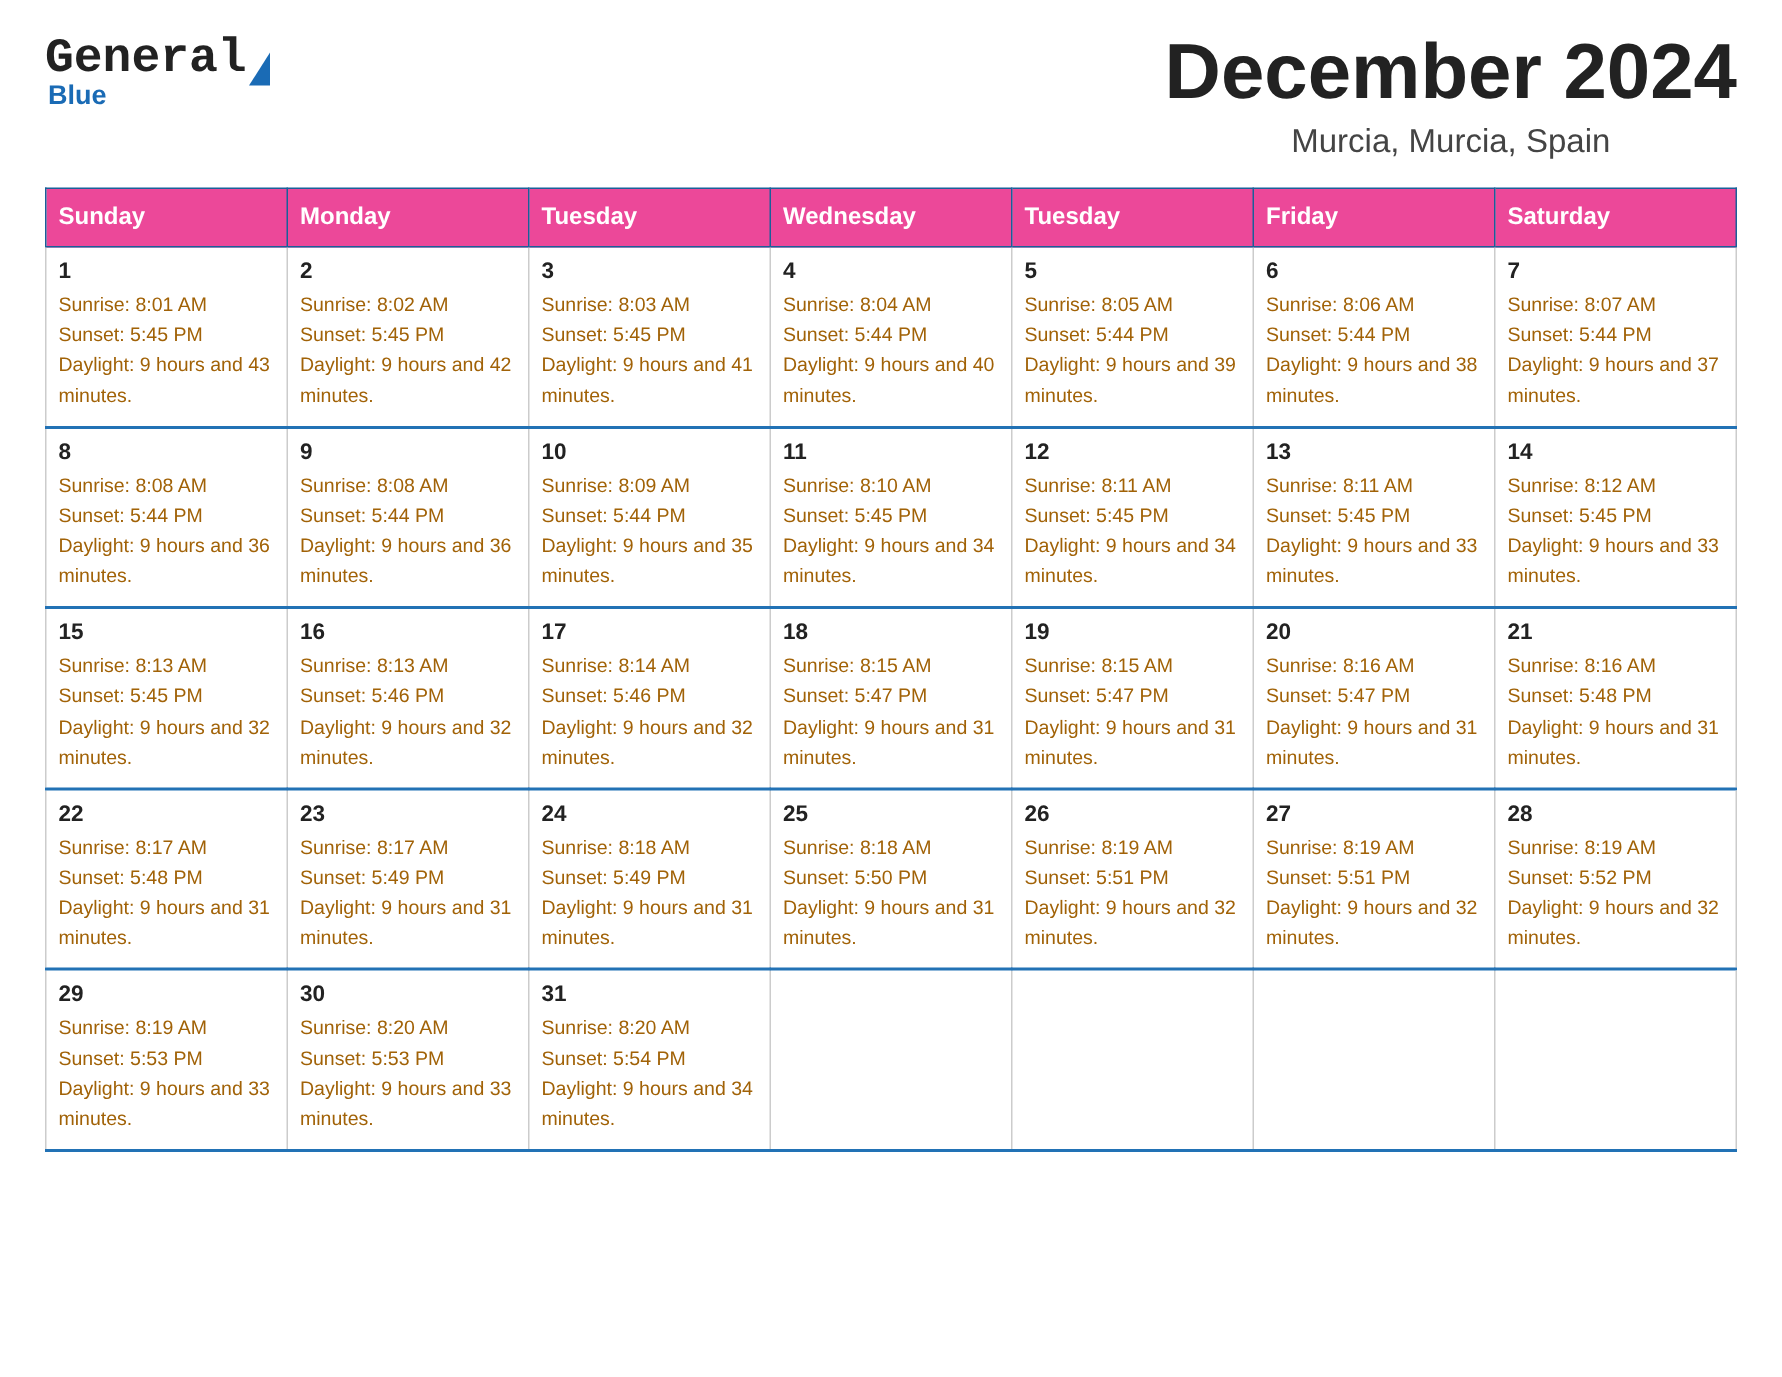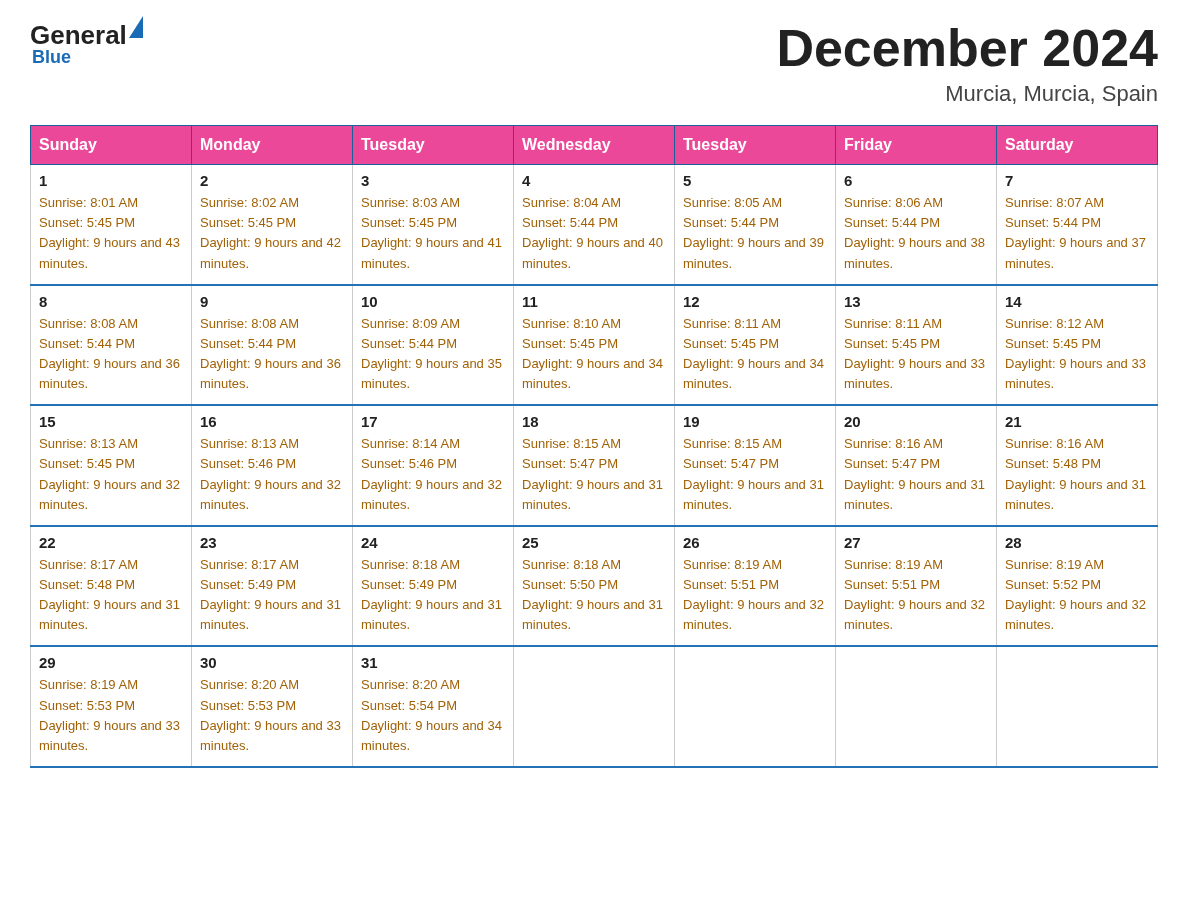--- a/index.html
+++ b/index.html
@@ -17,44 +17,45 @@
       align-items: flex-start;
       margin-bottom: 18px;
     }
     .logo {
       display: flex;
       flex-direction: column;
       align-items: flex-start;
     }
     .logo-text {
       display: flex;
-      align-items: flex-start;
-      font-size: 26px;
-      font-weight: bold;
-      color: #222;
+      align-items: flex-end;
+      font-size: 32px;
+      font-weight: bold;
+      color: #222;
+      font-family: Liberation Mono, monospace;
     }
     .logo-general { color: #222; }
     .logo-triangle {
       width: 0;
       height: 0;
       border-left: 14px solid transparent;
       border-right: 0px solid transparent;
       border-bottom: 22px solid #1a6bb5;
       margin-left: 2px;
       margin-top: -4px;
     }
     .logo-subtitle {
       color: #1a6bb5;
       font-size: 18px;
       font-weight: bold;
       margin-top: -4px;
       margin-left: 2px;
     }
     .title-block {
-      text-align: right;
+      text-align: center;
     }
     .cal-title {
       font-size: 52px;
       font-weight: bold;
       color: #222;
       line-height: 1.1;
     }
     .cal-subtitle {
       font-size: 22px;
       color: #444;

